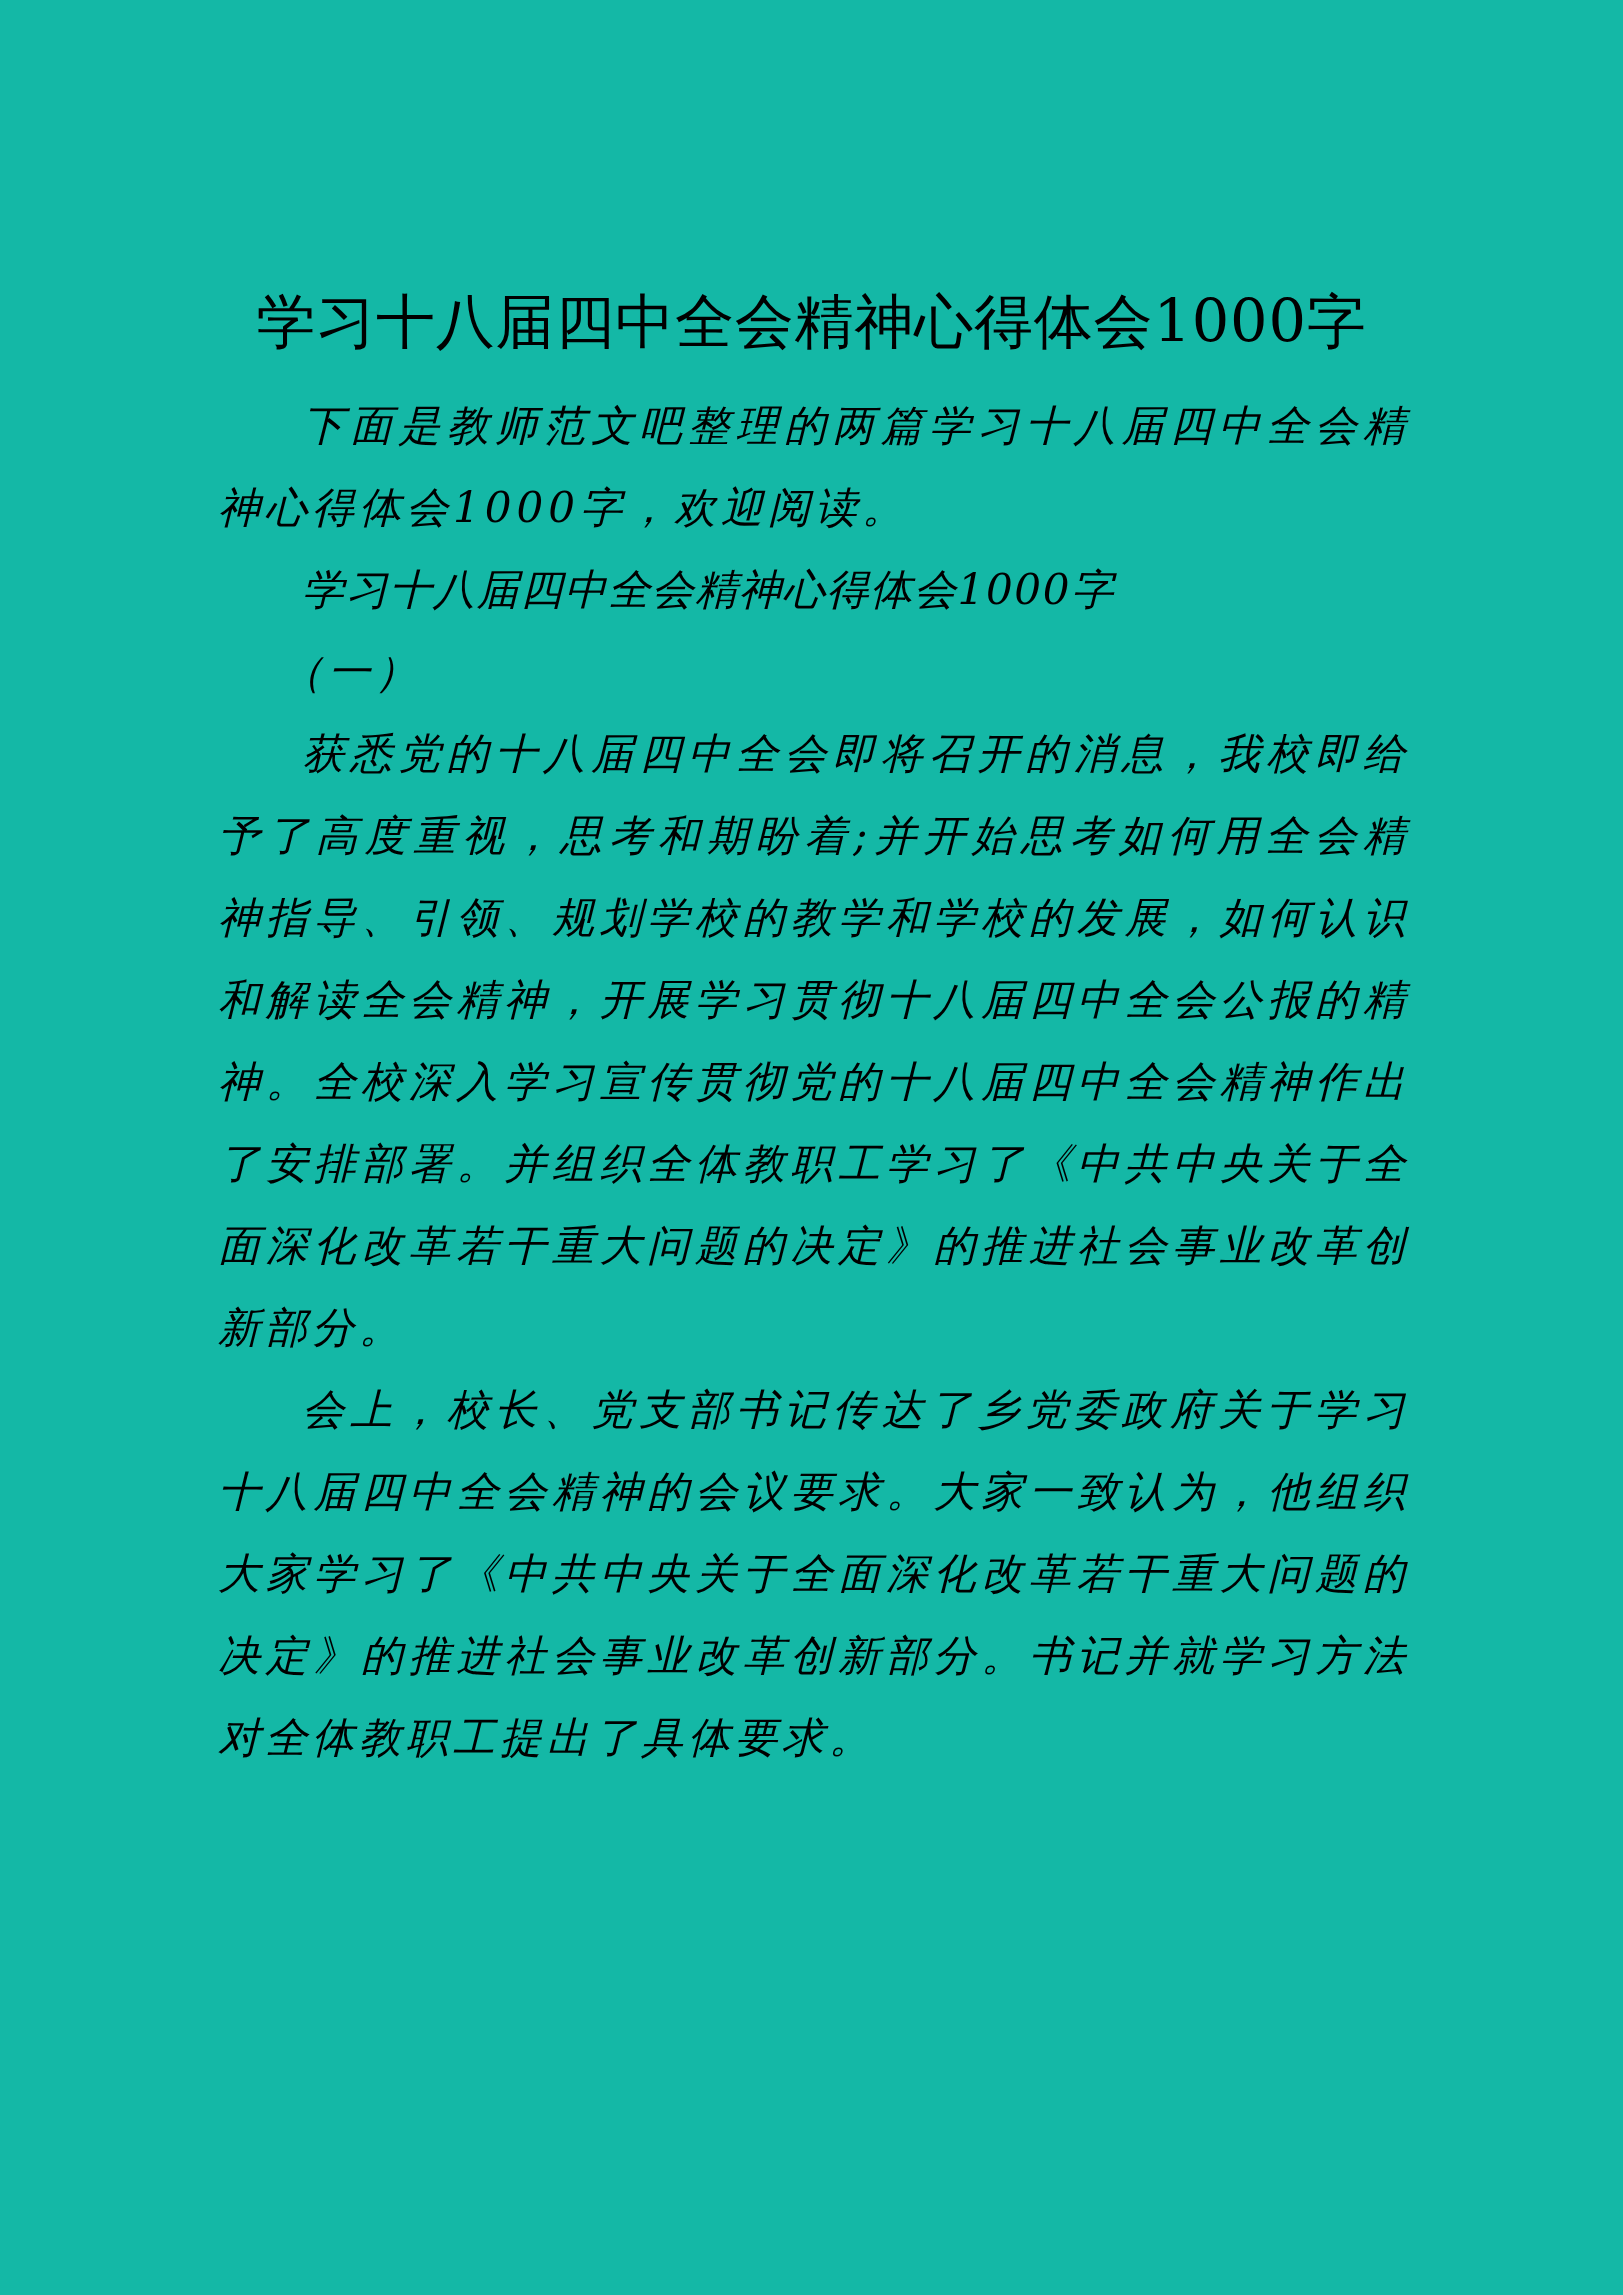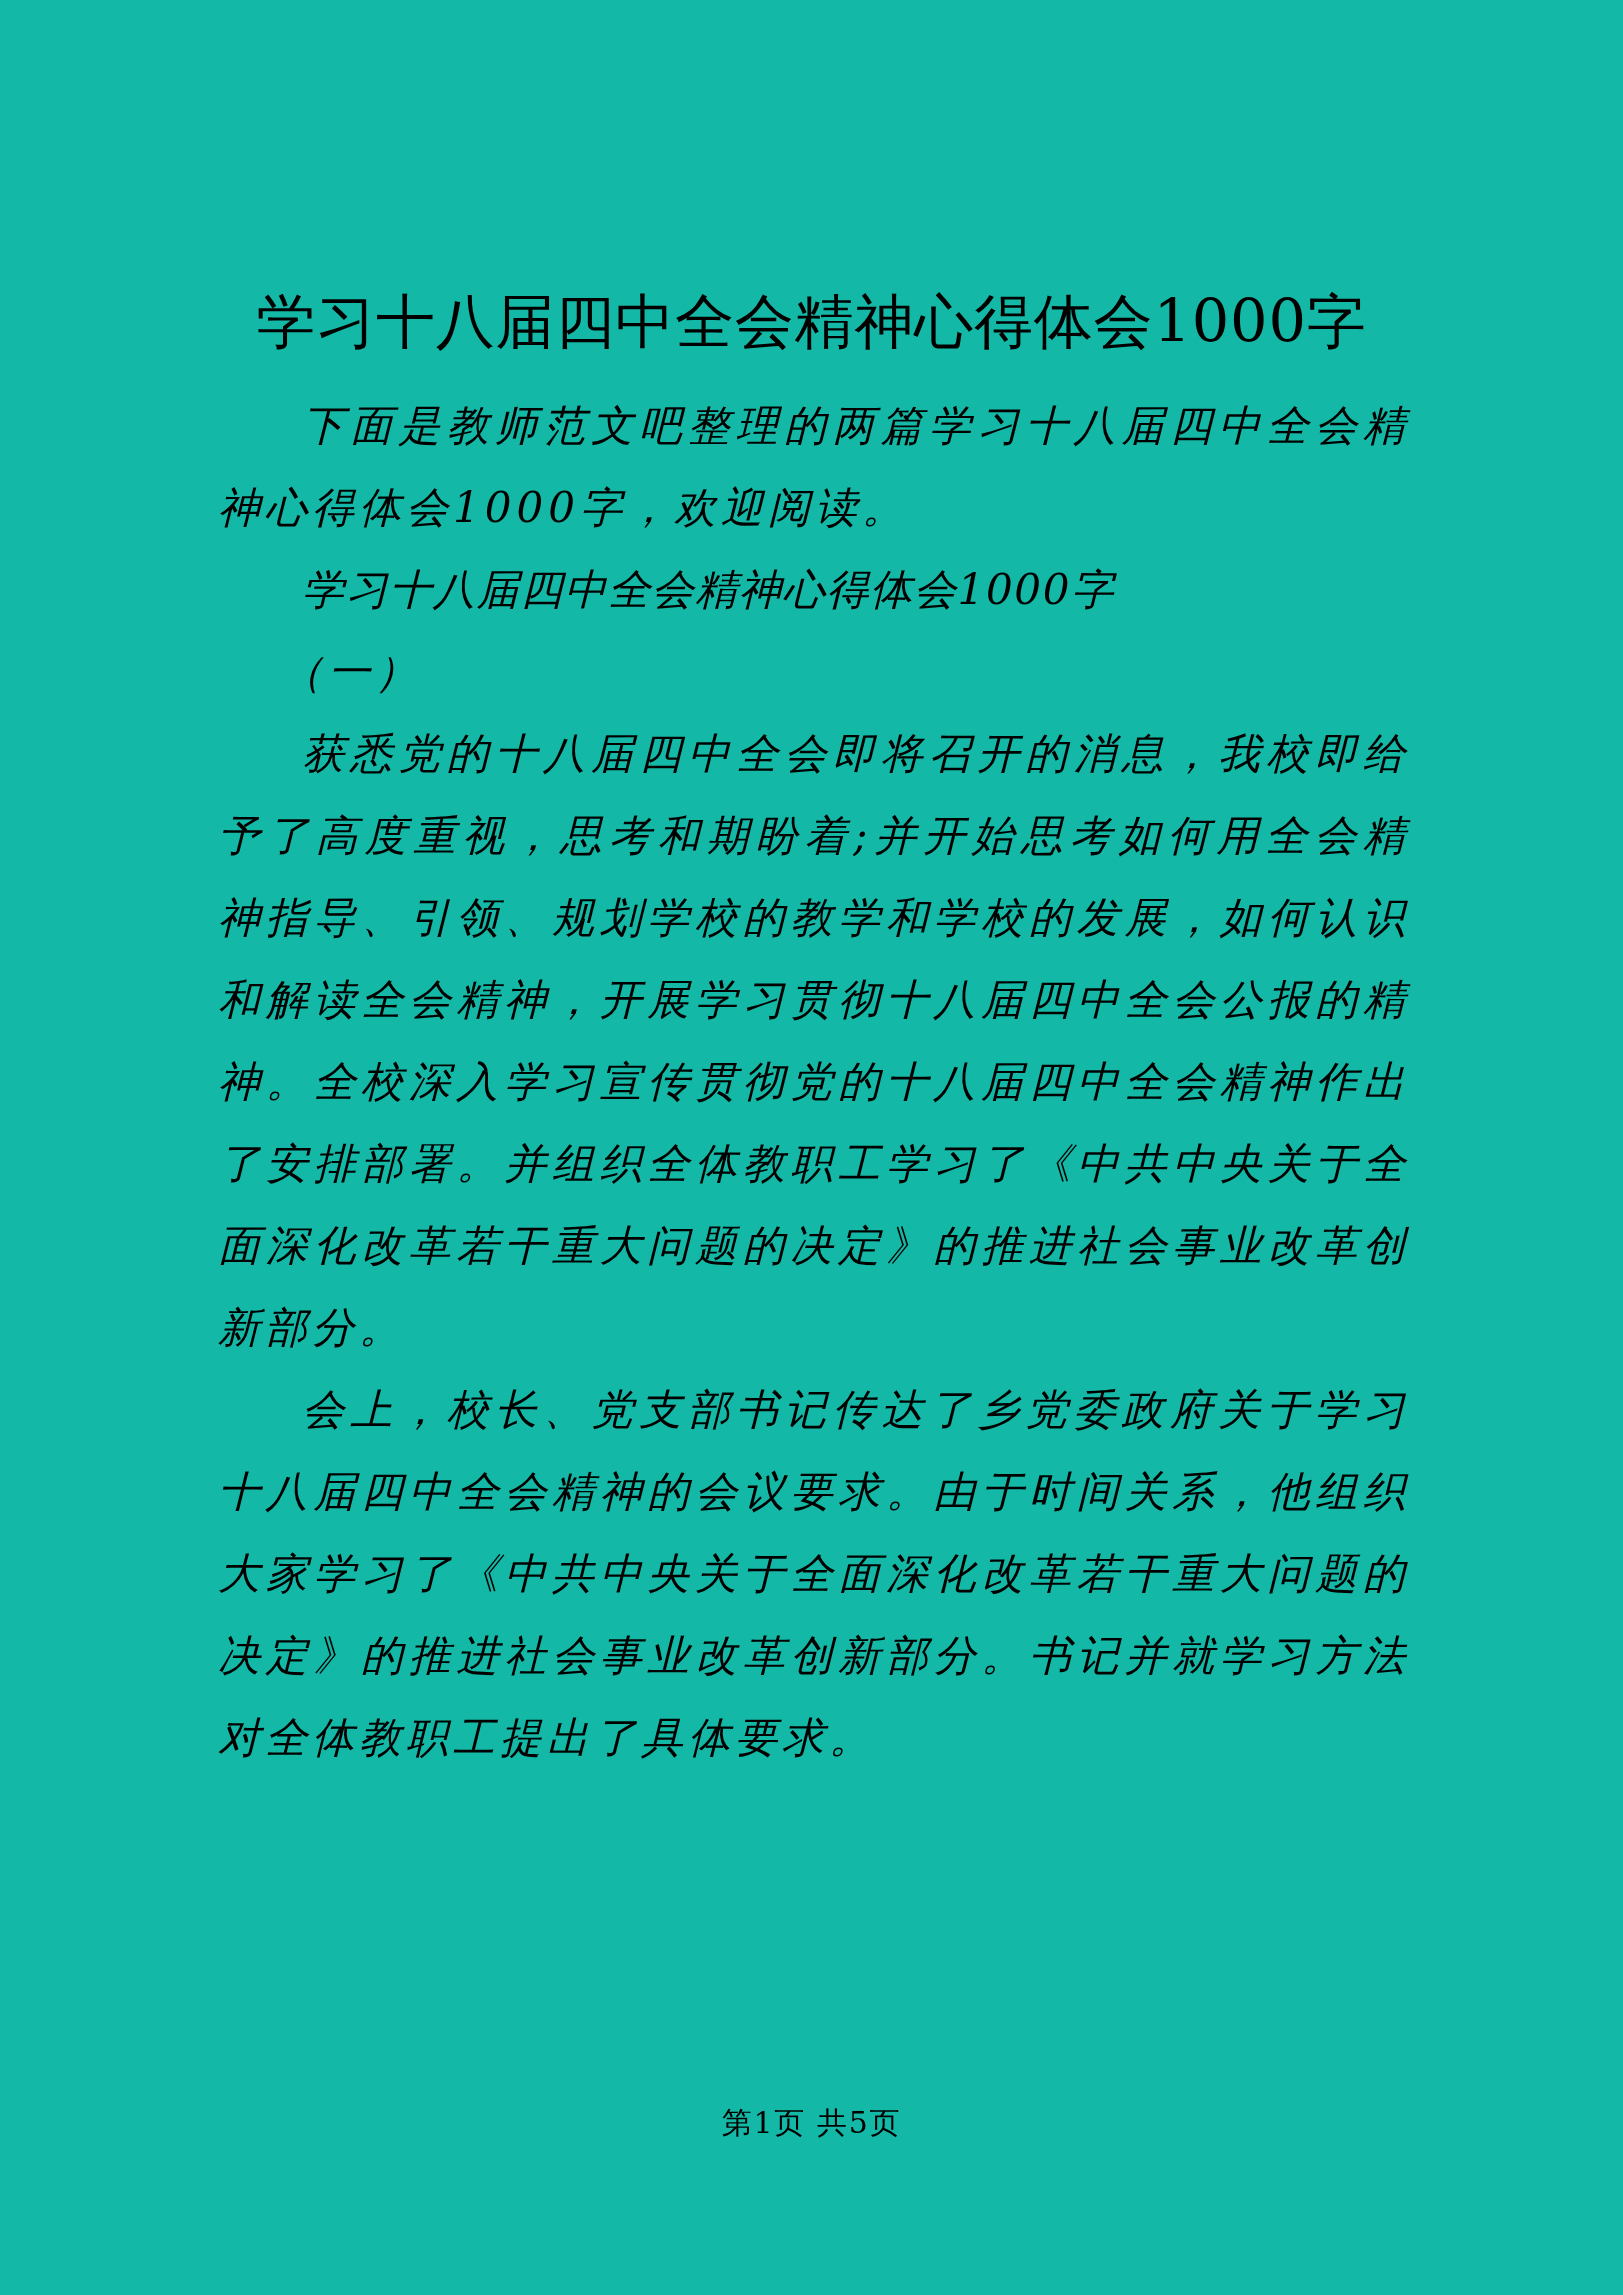--- a/index.html
+++ b/index.html
@@ -70,20 +70,17 @@
 <body>
 
 <div class="page">
   <h1 class="title">学习十八届四中全会精神心得体会1000字</h1>
 
   <div class="body-text">
     <p class="para">下面是教师范文吧整理的两篇学习十八届四中全会精神心得体会1000字，欢迎阅读。</p>
     <p class="para subheading">学习十八届四中全会精神心得体会1000字</p>
     <p class="para section-number">（一）</p>
     <p class="para">获悉党的十八届四中全会即将召开的消息，我校即给予了高度重视，思考和期盼着;并开始思考如何用全会精神指导、引领、规划学校的教学和学校的发展，如何认识和解读全会精神，开展学习贯彻十八届四中全会公报的精神。全校深入学习宣传贯彻党的十八届四中全会精神作出了安排部署。并组织全体教职工学习了《中共中央关于全面深化改革若干重大问题的决定》的推进社会事业改革创新部分。</p>
-    <p class="para">会上，校长、党支部书记传达了乡党委政府关于学习十八届四中全会精神的会议要求。由于时间关系，他组织大家学习了《中共中央关于全面深化改革若干重大问题的决定》的推进社会事业改革创新部分。书记并就学习方法对全体教职工提出了具体要求。</p>
+    <p class="para">会上，校长、党支部书记传达了乡党委政府关于学习十八届四中全会精神的会议要求。大家一致认为，他组织大家学习了《中共中央关于全面深化改革若干重大问题的决定》的推进社会事业改革创新部分。书记并就学习方法对全体教职工提出了具体要求。</p>
   </div>
 
-  <div class="footer">
-    <span>第1页 共5页</span>
-  </div>
 </div>
 
 
 </body></html>

